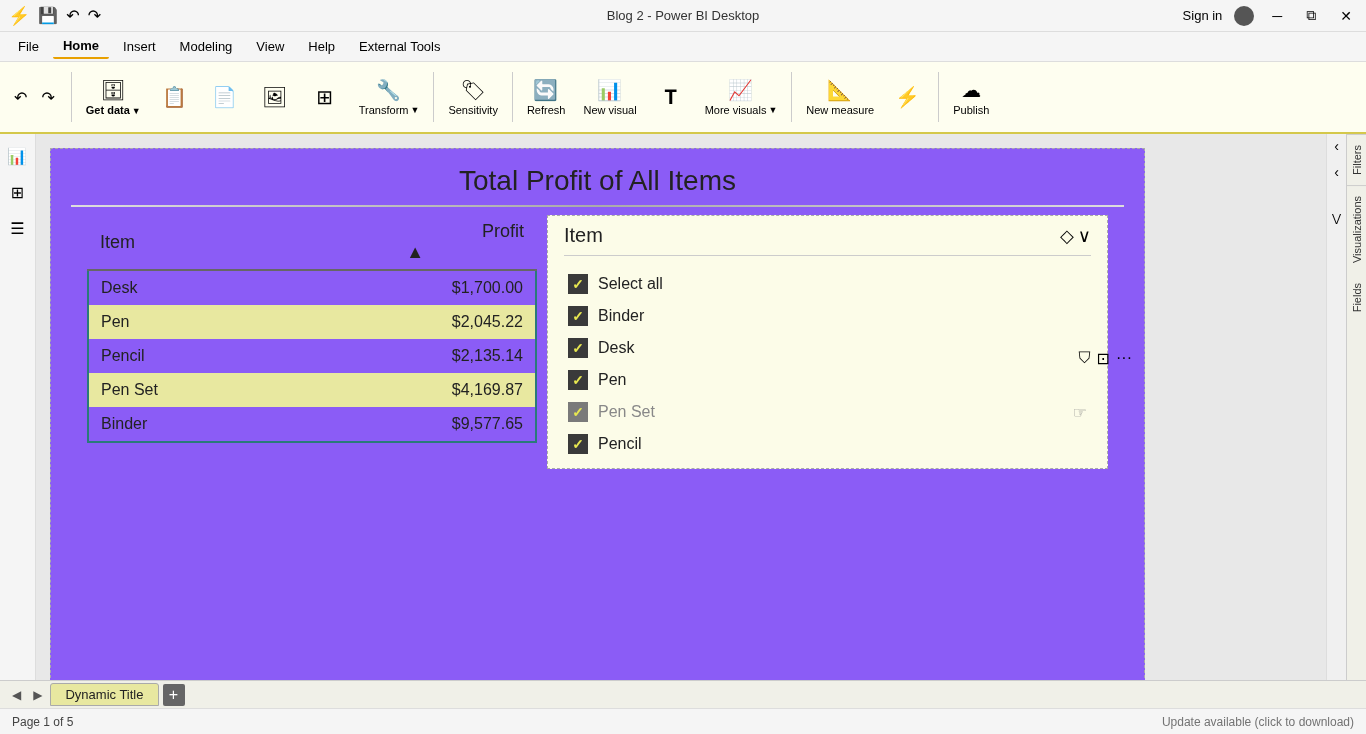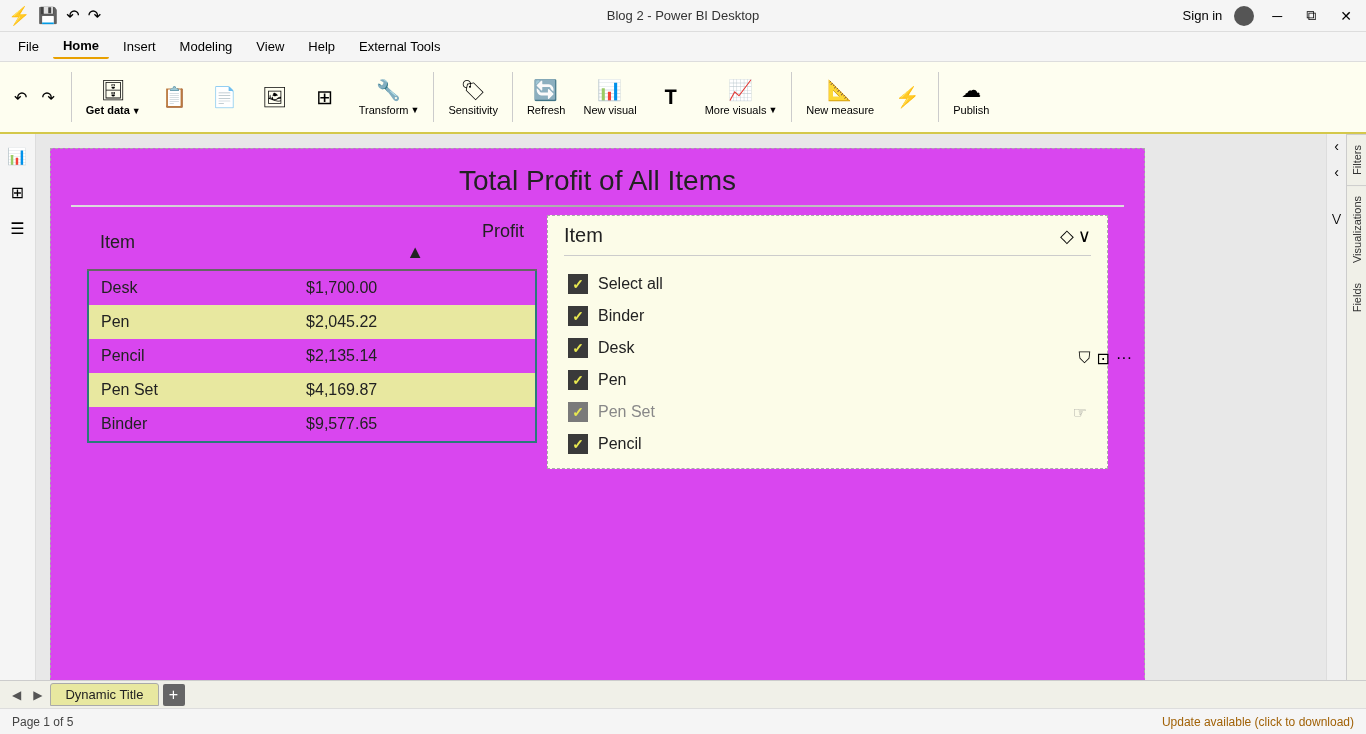--- a/index.html
+++ b/index.html
@@ -96,21 +96,21 @@
       position: relative;
       overflow: hidden;
     }
 
     
     .visual-container {
       position: absolute;
       top: 20px; left: 20px;
       width: 1130px;
       height: 560px;
-      background: #d946ef;
+      background: #8b5cf6;
       border: 1px dashed #aaa;
     }
     .visual-title {
       text-align: center;
       font-size: 28px;
       font-weight: 400;
       padding: 16px 0 8px 0;
       color: #222;
     }
     .visual-separator {
@@ -142,20 +142,21 @@
     }
     .data-table th.profit-col {
       text-align: right;
     }
     .data-table td {
       padding: 8px 12px;
       font-size: 16px;
       color: #222;
     }
     .data-table td.profit-val {
+      text-align: right;
     }
     .row-highlighted {
       background: #e8e8a0;
     }
     .total-row td {
       border-top: 2px solid #2a7a7a;
       font-weight: 700;
       font-size: 17px;
     }
     .table-border {
@@ -497,14 +498,14 @@
   <div class="page-tab">
     <span>Dynamic Title</span>
   </div>
   <div class="add-page-btn">
     <span>+</span>
   </div>
 </div>
 
 <div class="status-bar">
   <span>Page 1 of 5</span>
-  <span style="cursor:pointer; color:#a16207;">Update available (click to download)</span>
+  <span style="cursor:pointer; color:#737373;">Update available (click to download)</span>
 </div>
 
 </body></html>

